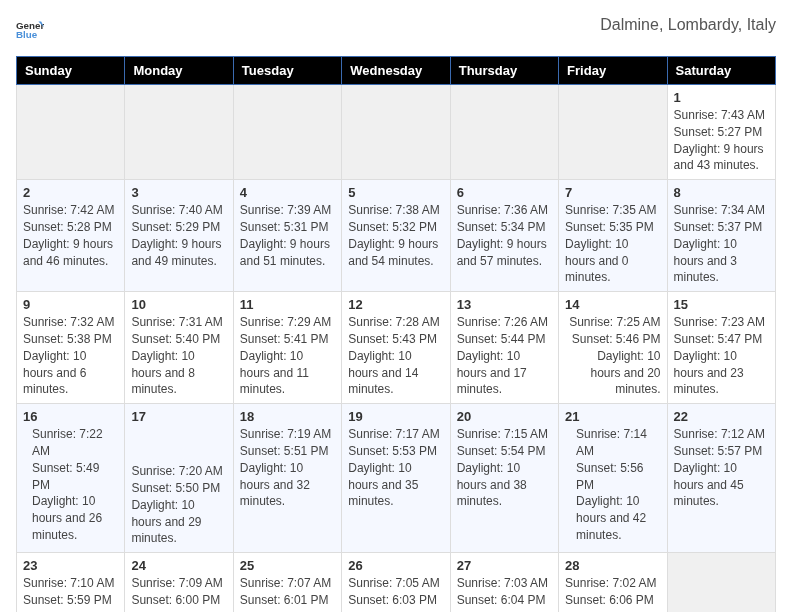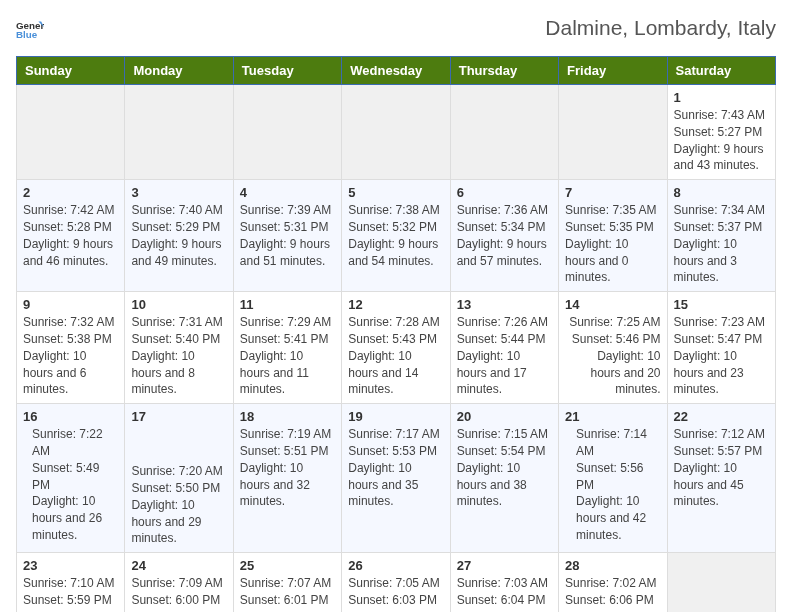--- a/index.html
+++ b/index.html
@@ -27,30 +27,30 @@
     }
     .title-block {
       text-align: right;
     }
     .month-year {
       font-size: 32px;
       color: #333;
       font-weight: normal;
     }
     .location {
-      font-size: 21px;
+      font-size: 16px;
       color: #555;
     }
     .calendar {
       width: 100%;
       border-collapse: collapse;
       border: 1px solid #ccc;
     }
     .calendar th {
-      background-color: #4d7c0f;
+      background-color: #000000;
       color: #fff;
       padding: 6px 8px;
       font-size: 13px;
       font-weight: bold;
       text-align: left;
       border: 1px solid #3a6ab0;
     }
     .calendar td {
       vertical-align: top;
       padding: 5px 6px;

